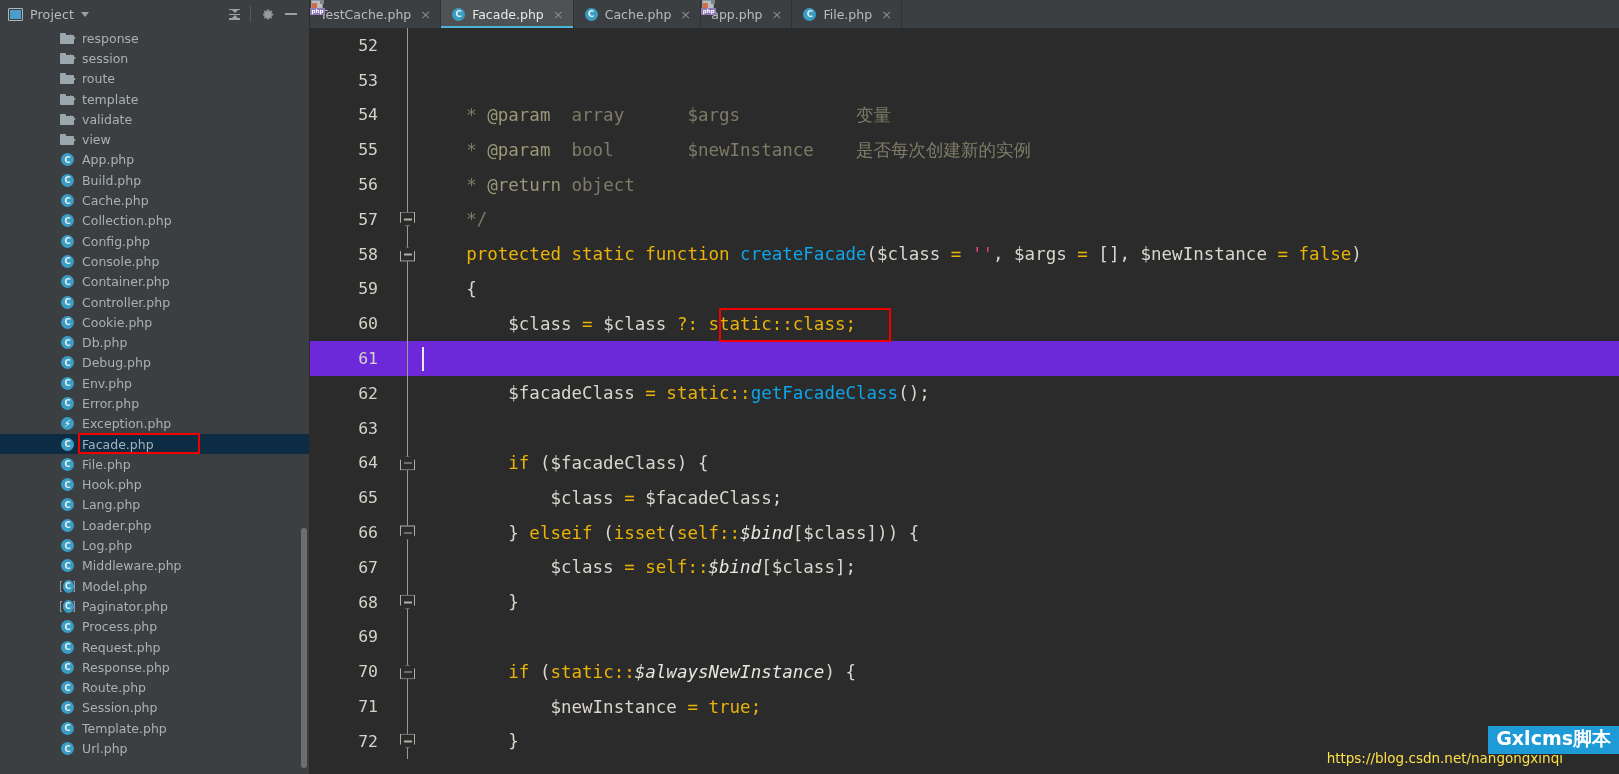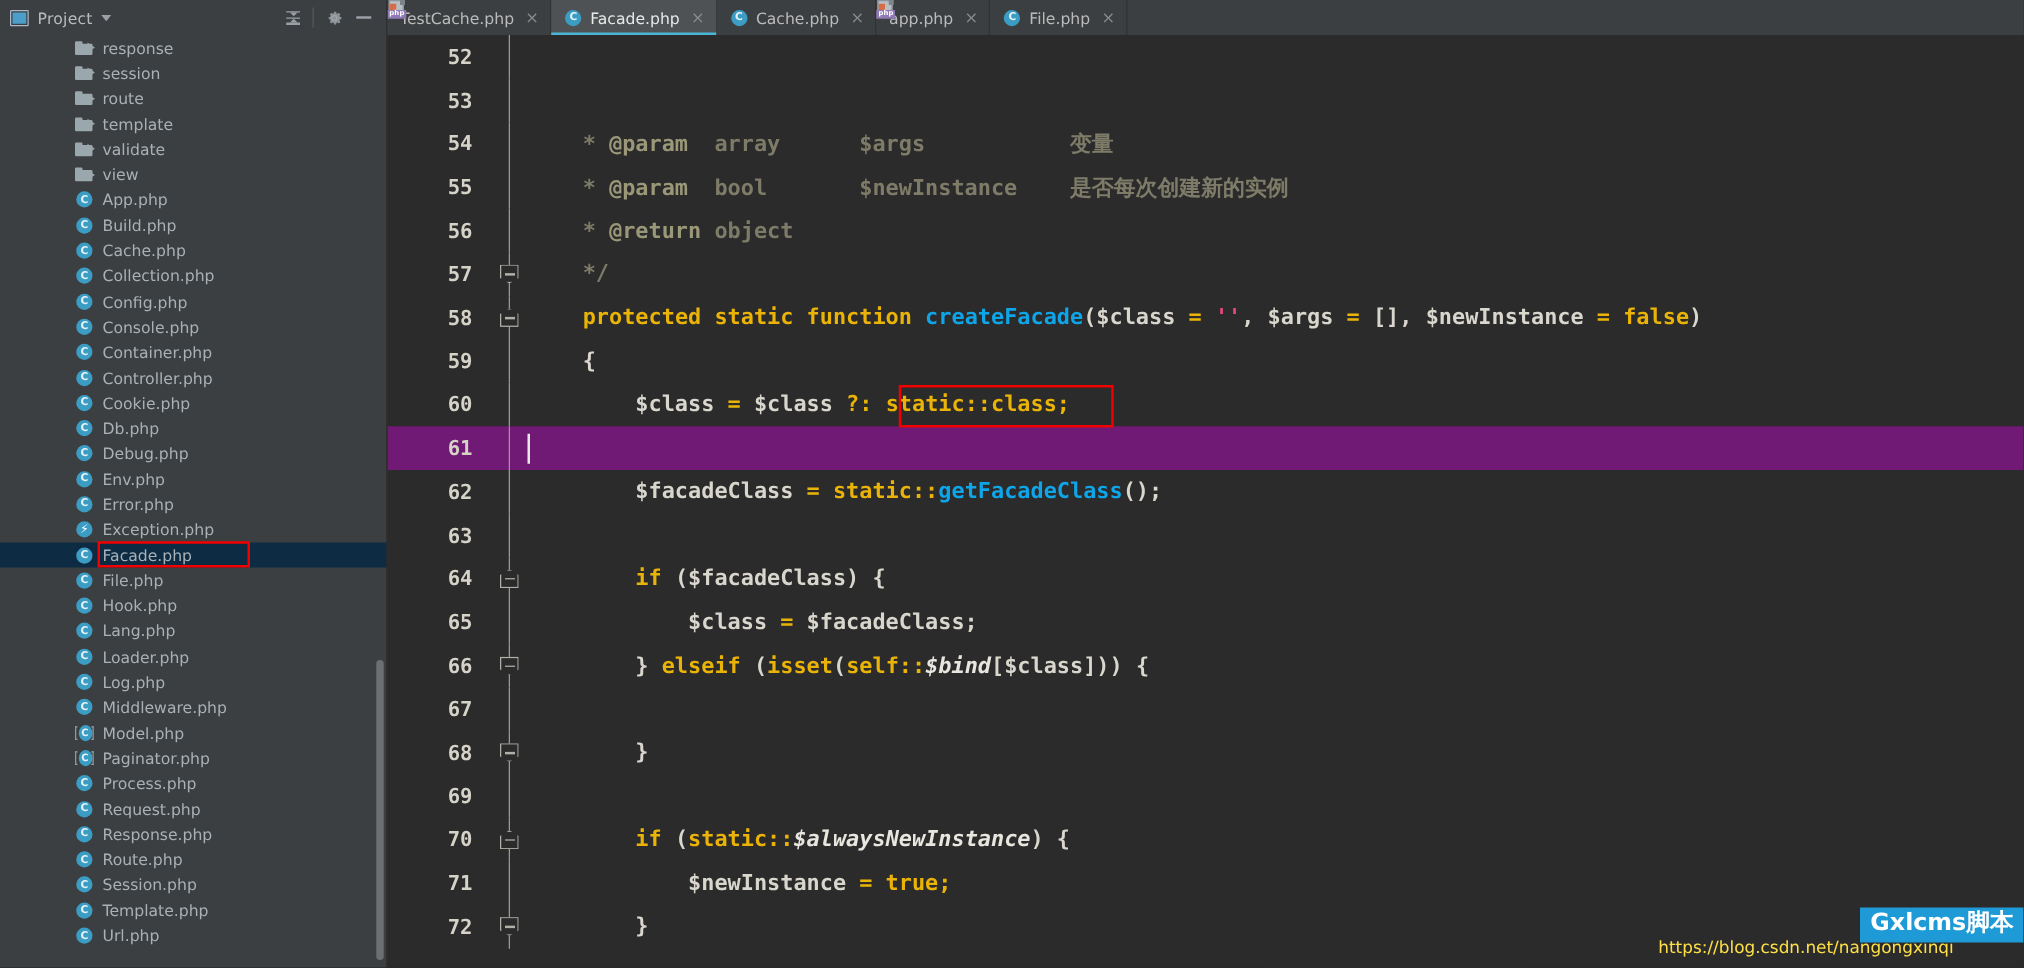--- a/index.html
+++ b/index.html
@@ -123,23 +123,23 @@
     position: absolute; right: 3px; top: 500px; width: 6px; height: 240px;
     background: #6b6f71; border-radius: 3px;
   }
   .sb-edge { position: absolute; right: 0; top: 0; bottom: 0; width: 1px; background: #2b2b2b; }
 
   
   .editor { flex: 1 1 auto; background: #2b2b2b; position: relative; overflow: hidden; }
   .code-area { position: absolute; inset: 0; }
   .line {
     position: relative; height: 34.8px; display: flex; align-items: center;
-    font-family: "DejaVu Sans Mono", monospace; font-size: 17.5px; font-weight: bold;
-  }
-  .line.caret-line { background: #701a75; }
+    font-family: "DejaVu Sans Mono", monospace; font-size: 17.5px;
+  }
+  .line.caret-line { background: #6d28d9; }
   .gutter {
     width: 82px; flex: 0 0 82px; height: 100%; display: flex; align-items: center;
     justify-content: flex-end; padding-right: 14px;
     color: #d5d2c8; font-size: 16.5px; font-family: "DejaVu Sans Mono", monospace;
   }
   .foldcol { width: 30px; flex: 0 0 30px; height: 100%; position: relative; }
   .foldline { position: absolute; left: 15px; top: 0; bottom: 0; width: 1px; background: #9a9a92; }
   .foldmark {
     position: absolute; left: 8px; top: 50%; transform: translateY(-50%);
     width: 15px; height: 15px; border: 1px solid #b0b0a8; background: #2b2b2b;
@@ -616,20 +616,21 @@
                 <span class="dash"></span>
               </div>
             </div>
             <div class="codetext"><span class="c-txt">        } </span><span class="c-kw">elseif </span><span class="c-txt">(</span><span class="c-kw">isset</span><span class="c-txt">(</span><span class="c-kw">self::</span><span class="c-fld">$bind</span><span class="c-txt">[$class])) {</span></div>
           </div>
           <div class="line">
             <div class="gutter">67</div>
             <div class="foldcol">
               <div class="foldline"></div>
             </div>
+            <div class="codetext"><span class="c-txt">            $class </span><span class="c-kw">= </span><span class="c-kw">self::</span><span class="c-fld">$bind</span><span class="c-txt">[$class];</span></div>
           </div>
           <div class="line">
             <div class="gutter">68</div>
             <div class="foldcol">
               <div class="foldline"></div>
               <div class="foldmark end">
                 <span class="dash"></span>
               </div>
             </div>
             <div class="codetext"><span class="c-txt">        }</span></div>

